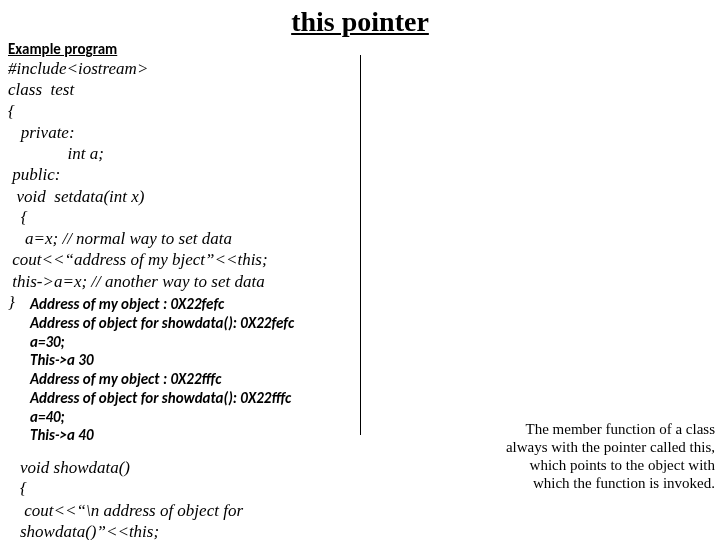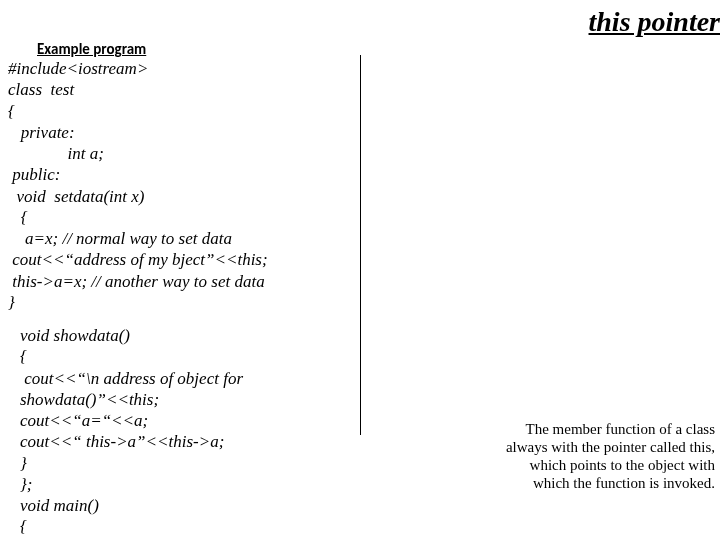--- a/index.html
+++ b/index.html
@@ -5,35 +5,33 @@
   * { margin: 0; padding: 0; box-sizing: border-box; }
   body {
     width: 720px;
     height: 540px;
     background: #fff;
     font-family: "Times New Roman", Times, serif;
     position: relative;
     overflow: hidden;
   }
   .title {
-    text-align: right;
+    text-align: center;
     font-size: 28px;
     font-weight: bold;
     text-decoration: underline;
     padding-top: 6px;
     padding-bottom: 2px;
-    font-style: italic;
   }
   .subheading {
     font-family: Calibri, Arial, sans-serif;
     font-weight: bold;
     text-decoration: underline;
     font-size: 15px;
     padding-left: 8px;
-    margin-left: 29px;
   }
   .columns {
     display: flex;
     flex-direction: column;
     width: 100%;
     font-style: italic;
   }
   .left {
     width: 50%;
     padding-left: 8px;
@@ -92,20 +90,28 @@
 {
    private:
               int a;
  public:
   void  setdata(int x)
    {
     a=x; // normal way to set data
  cout&lt;&lt;“address of my bject”&lt;&lt;this;
  this-&gt;a=x; // another way to set data
 }</div>
+    <div class="output">Address of my object : 0X22fefc
+Address of object for showdata(): 0X22fefc
+a=30;
+This-&gt;a 30
+Address of my object : 0X22fffc
+Address of object for showdata(): 0X22fffc
+a=40;
+This-&gt;a 40</div>
   </div>
   <div class="right">
     <div class="code">void showdata()
 {
  cout&lt;&lt;“\n address of object for
 showdata()”&lt;&lt;this;
 cout&lt;&lt;“a=“&lt;&lt;a;
 cout&lt;&lt;“ this-&gt;a”&lt;&lt;this-&gt;a;
 }
 };

